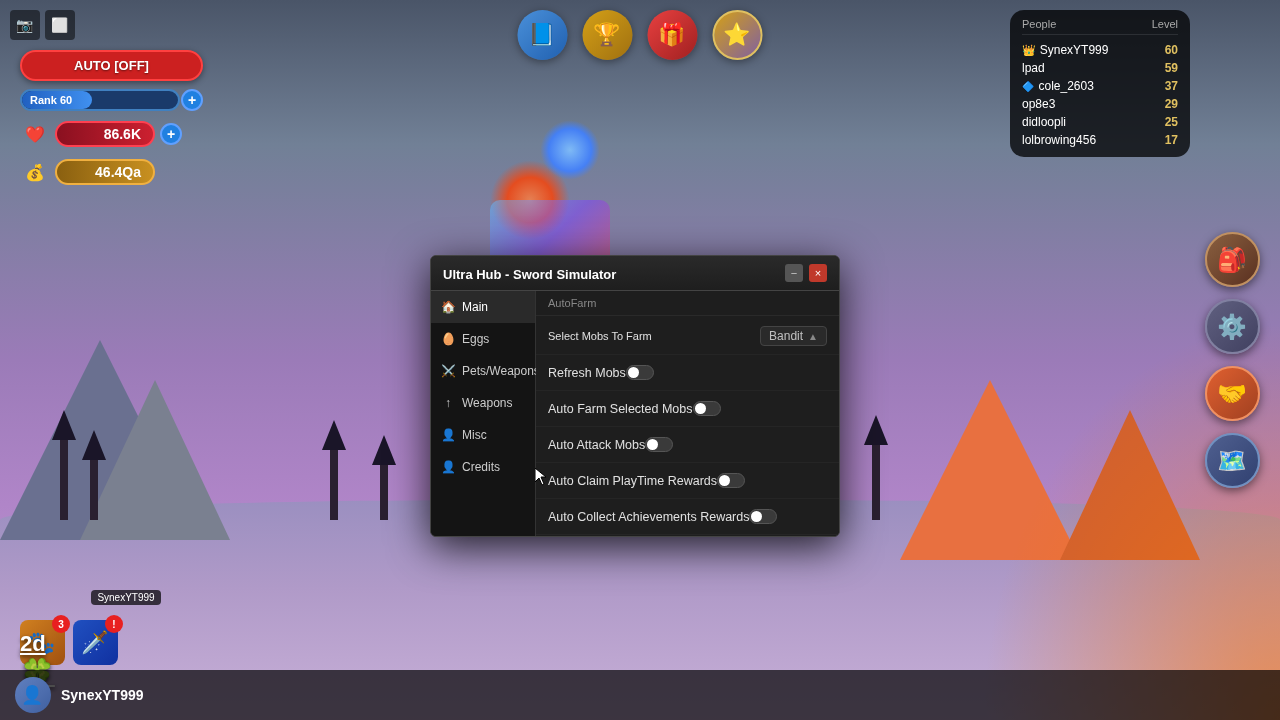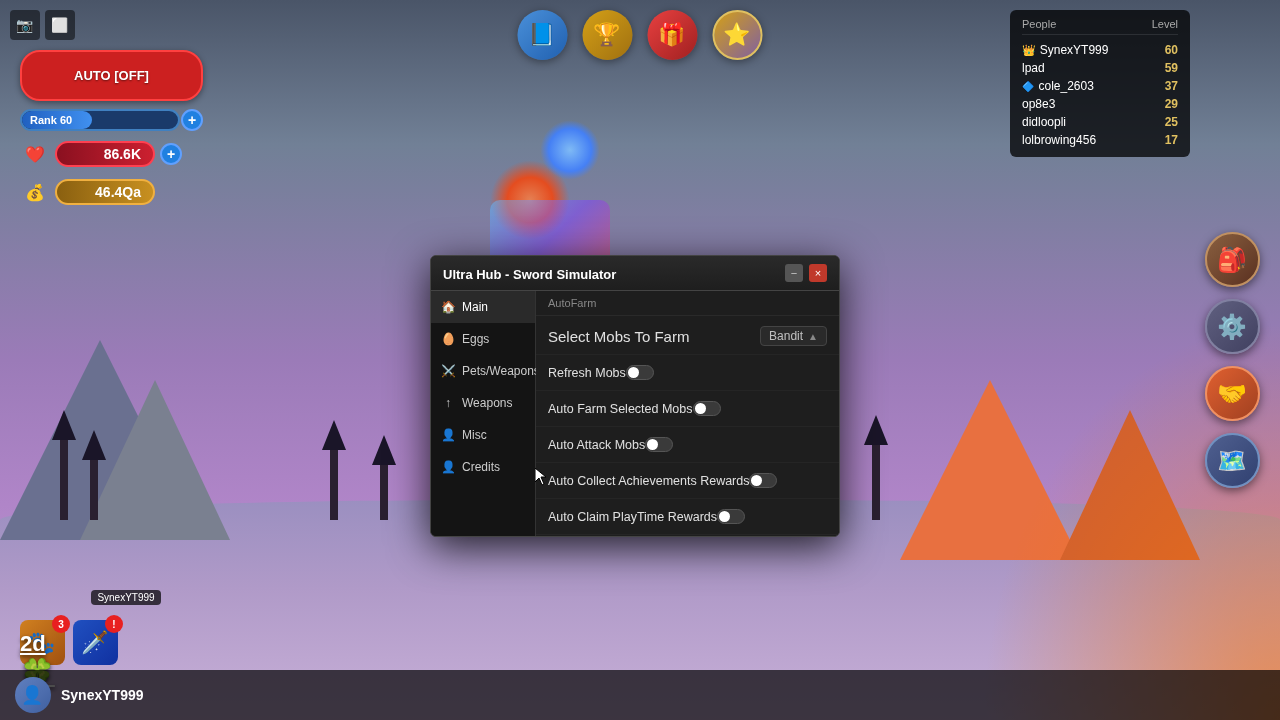--- a/index.html
+++ b/index.html
@@ -126,21 +126,21 @@
       display: flex;
       flex-direction: column;
       gap: 8px;
     }
 
     .auto-btn {
       background: #cc2020;
       color: white;
       font-weight: bold;
       font-size: 13px;
-      padding: 16px 16px;
+      padding: 6px 16px;
       border-radius: 20px;
       border: 2px solid #ff4040;
       cursor: pointer;
       text-shadow: 0 1px 2px rgba(0,0,0,0.5);
       box-shadow: 0 2px 6px rgba(0,0,0,0.4);
     }
 
     .rank-bar-container {
       display: flex;
       align-items: center;
@@ -339,21 +339,21 @@
     .right-icon-gear { background: linear-gradient(135deg, #606080, #404060); border: 2px solid #8080a0; }
     .right-icon-friend { background: linear-gradient(135deg, #e06030, #a04020); border: 2px solid #f09060; }
     .right-icon-map { background: linear-gradient(135deg, #506090, #304070); border: 2px solid #7090c0; }
 
     
     .leaderboard {
       position: absolute;
       top: 10px;
       right: 90px;
       background: rgba(0,0,0,0.75);
-      border-radius: 6px;
+      border-radius: 14px;
       padding: 8px 12px;
       min-width: 180px;
       z-index: 10;
     }
 
     .lb-header {
       display: flex;
       justify-content: space-between;
       color: #aaa;
       font-size: 11px;
@@ -569,21 +569,21 @@
       display: flex;
       align-items: center;
       justify-content: space-between;
       padding: 8px 12px;
       border-bottom: 1px solid #252525;
       cursor: pointer;
     }
 
     .dropdown-row-label {
       color: #e0e0e0;
-      font-size: 15px;
+      font-size: 11px;
     }
 
     .dropdown-value {
       display: flex;
       align-items: center;
       gap: 5px;
       color: #c0c0c0;
       font-size: 12px;
       background: #2a2a2a;
       padding: 2px 8px;
@@ -805,32 +805,32 @@
         </div>
 
         <div class="menu-row">
           <span class="menu-row-label">Auto Attack Mobs</span>
           <div class="toggle">
             <div class="toggle-knob"></div>
           </div>
         </div>
 
         <div class="menu-row">
+          <span class="menu-row-label">Auto Claim PlayTime Rewards</span>
+          <div class="toggle">
+            <div class="toggle-knob"></div>
+          </div>
+        </div>
+
+        <div class="menu-row">
           <span class="menu-row-label">Auto Collect Achievements Rewards</span>
           <div class="toggle">
             <div class="toggle-knob"></div>
           </div>
         </div>
-
-        <div class="menu-row">
-          <span class="menu-row-label">Auto Claim PlayTime Rewards</span>
-          <div class="toggle">
-            <div class="toggle-knob"></div>
-          </div>
-        </div>
       </div>
     </div>
   </div>
 </div>
 
 <div class="cursor" style="left:535px;top:468px;">
   <svg width="12" height="18" viewBox="0 0 12 18">
     <polygon points="0,0 0,14 4,10 7,17 9,16 6,9 11,9" fill="white" stroke="black" stroke-width="1"></polygon>
   </svg>
 </div>

